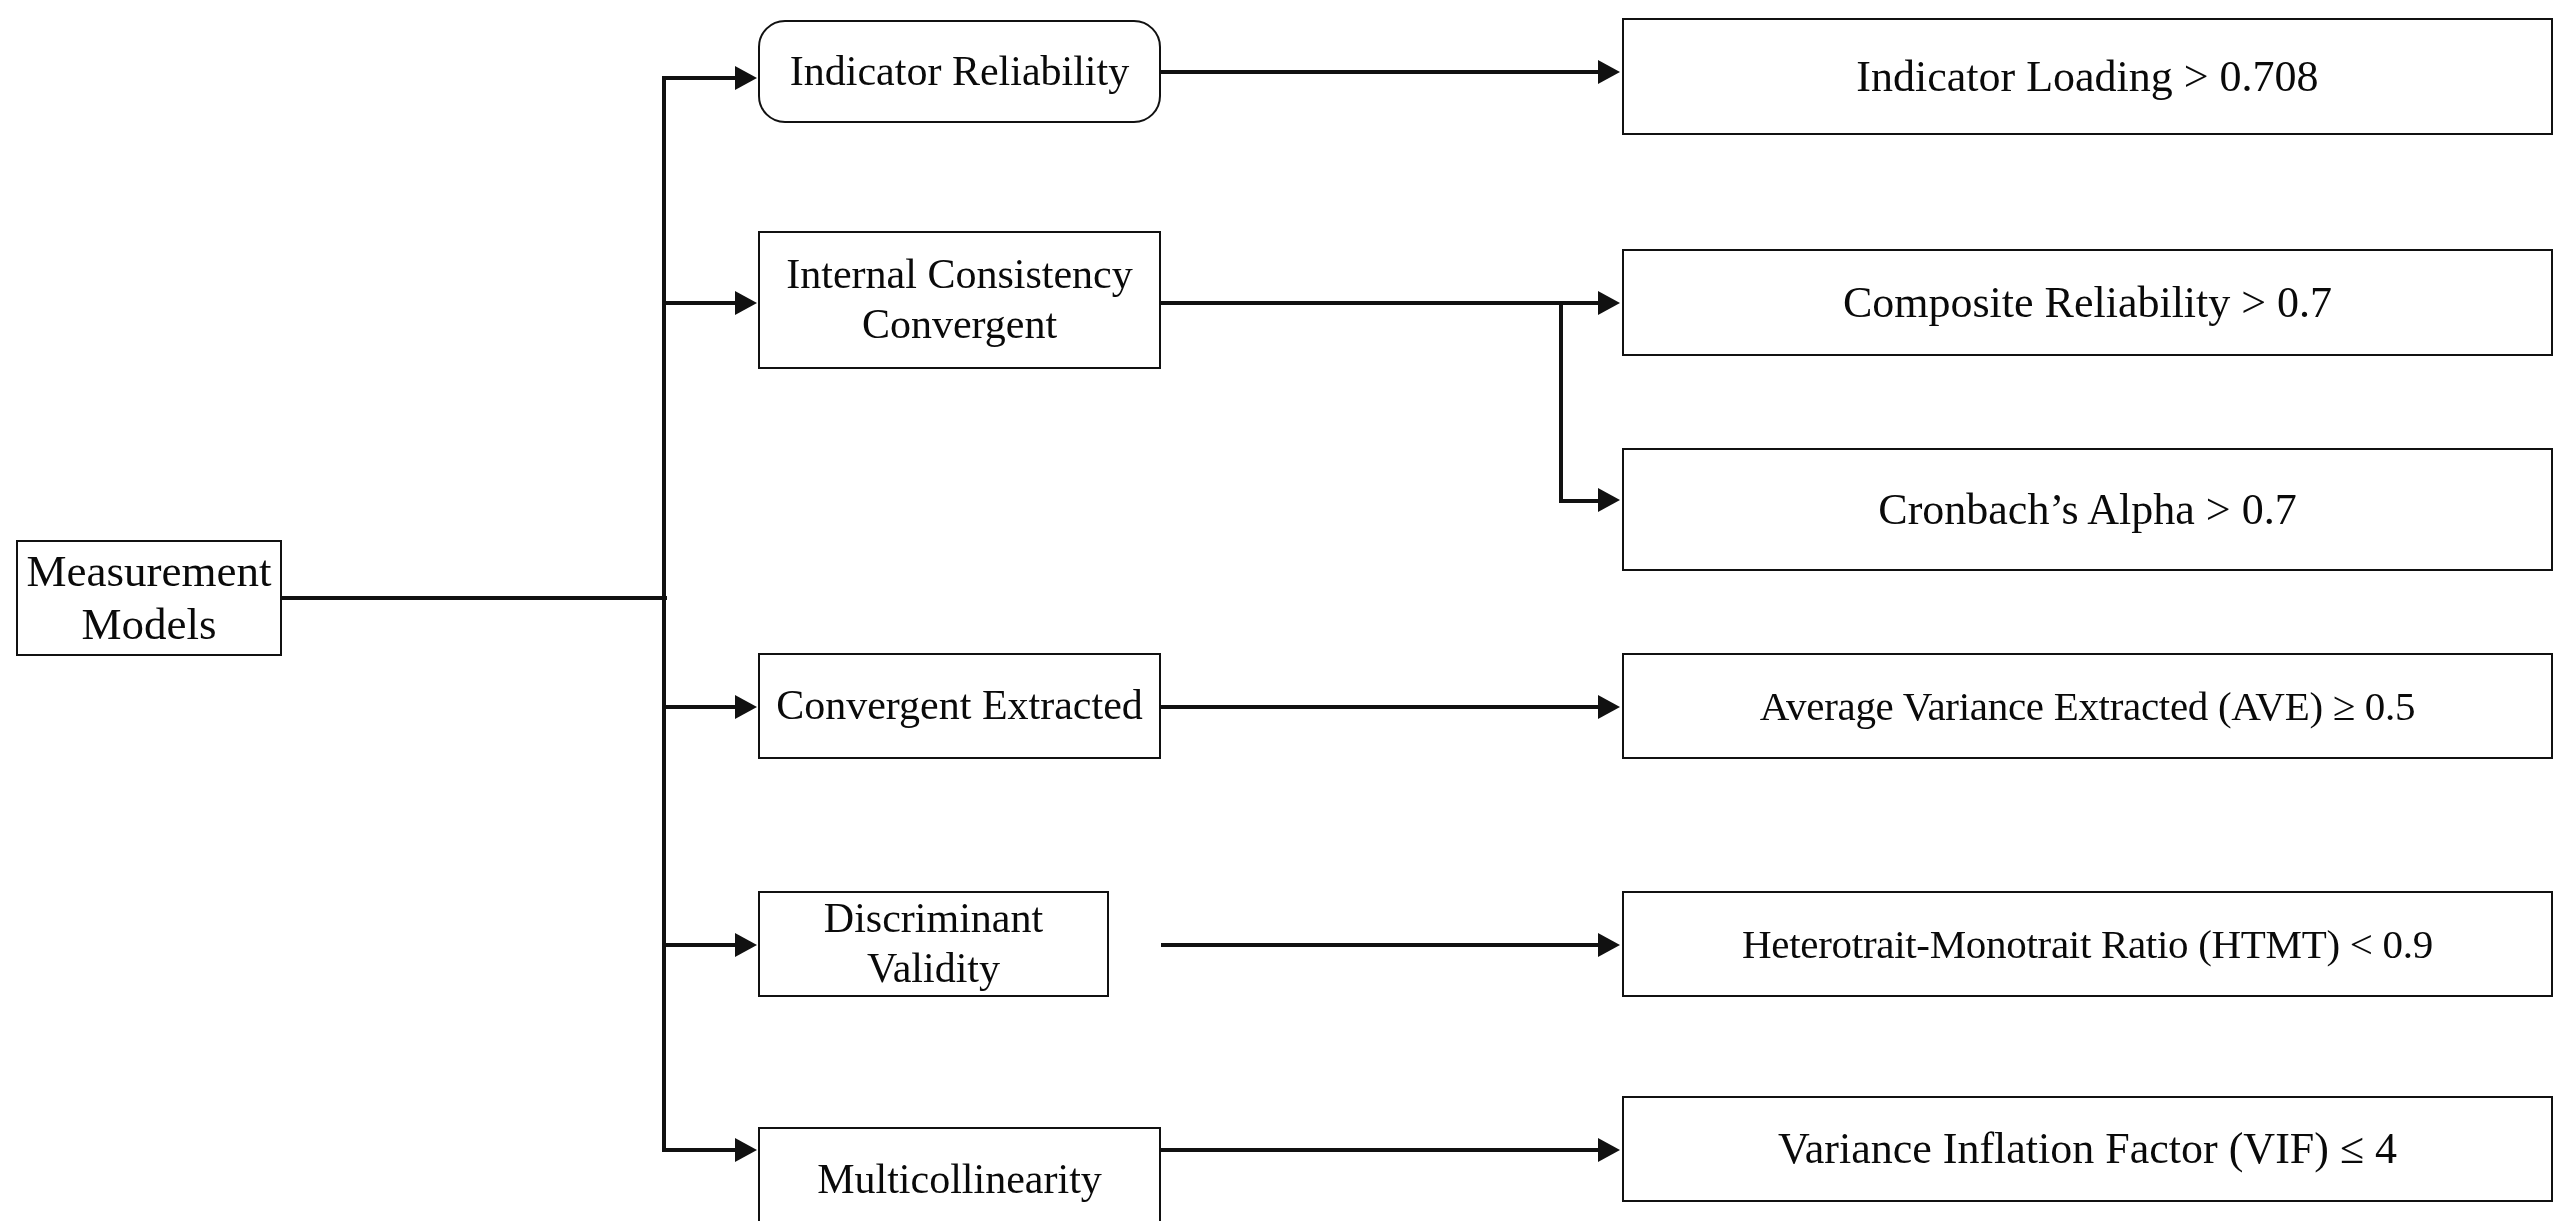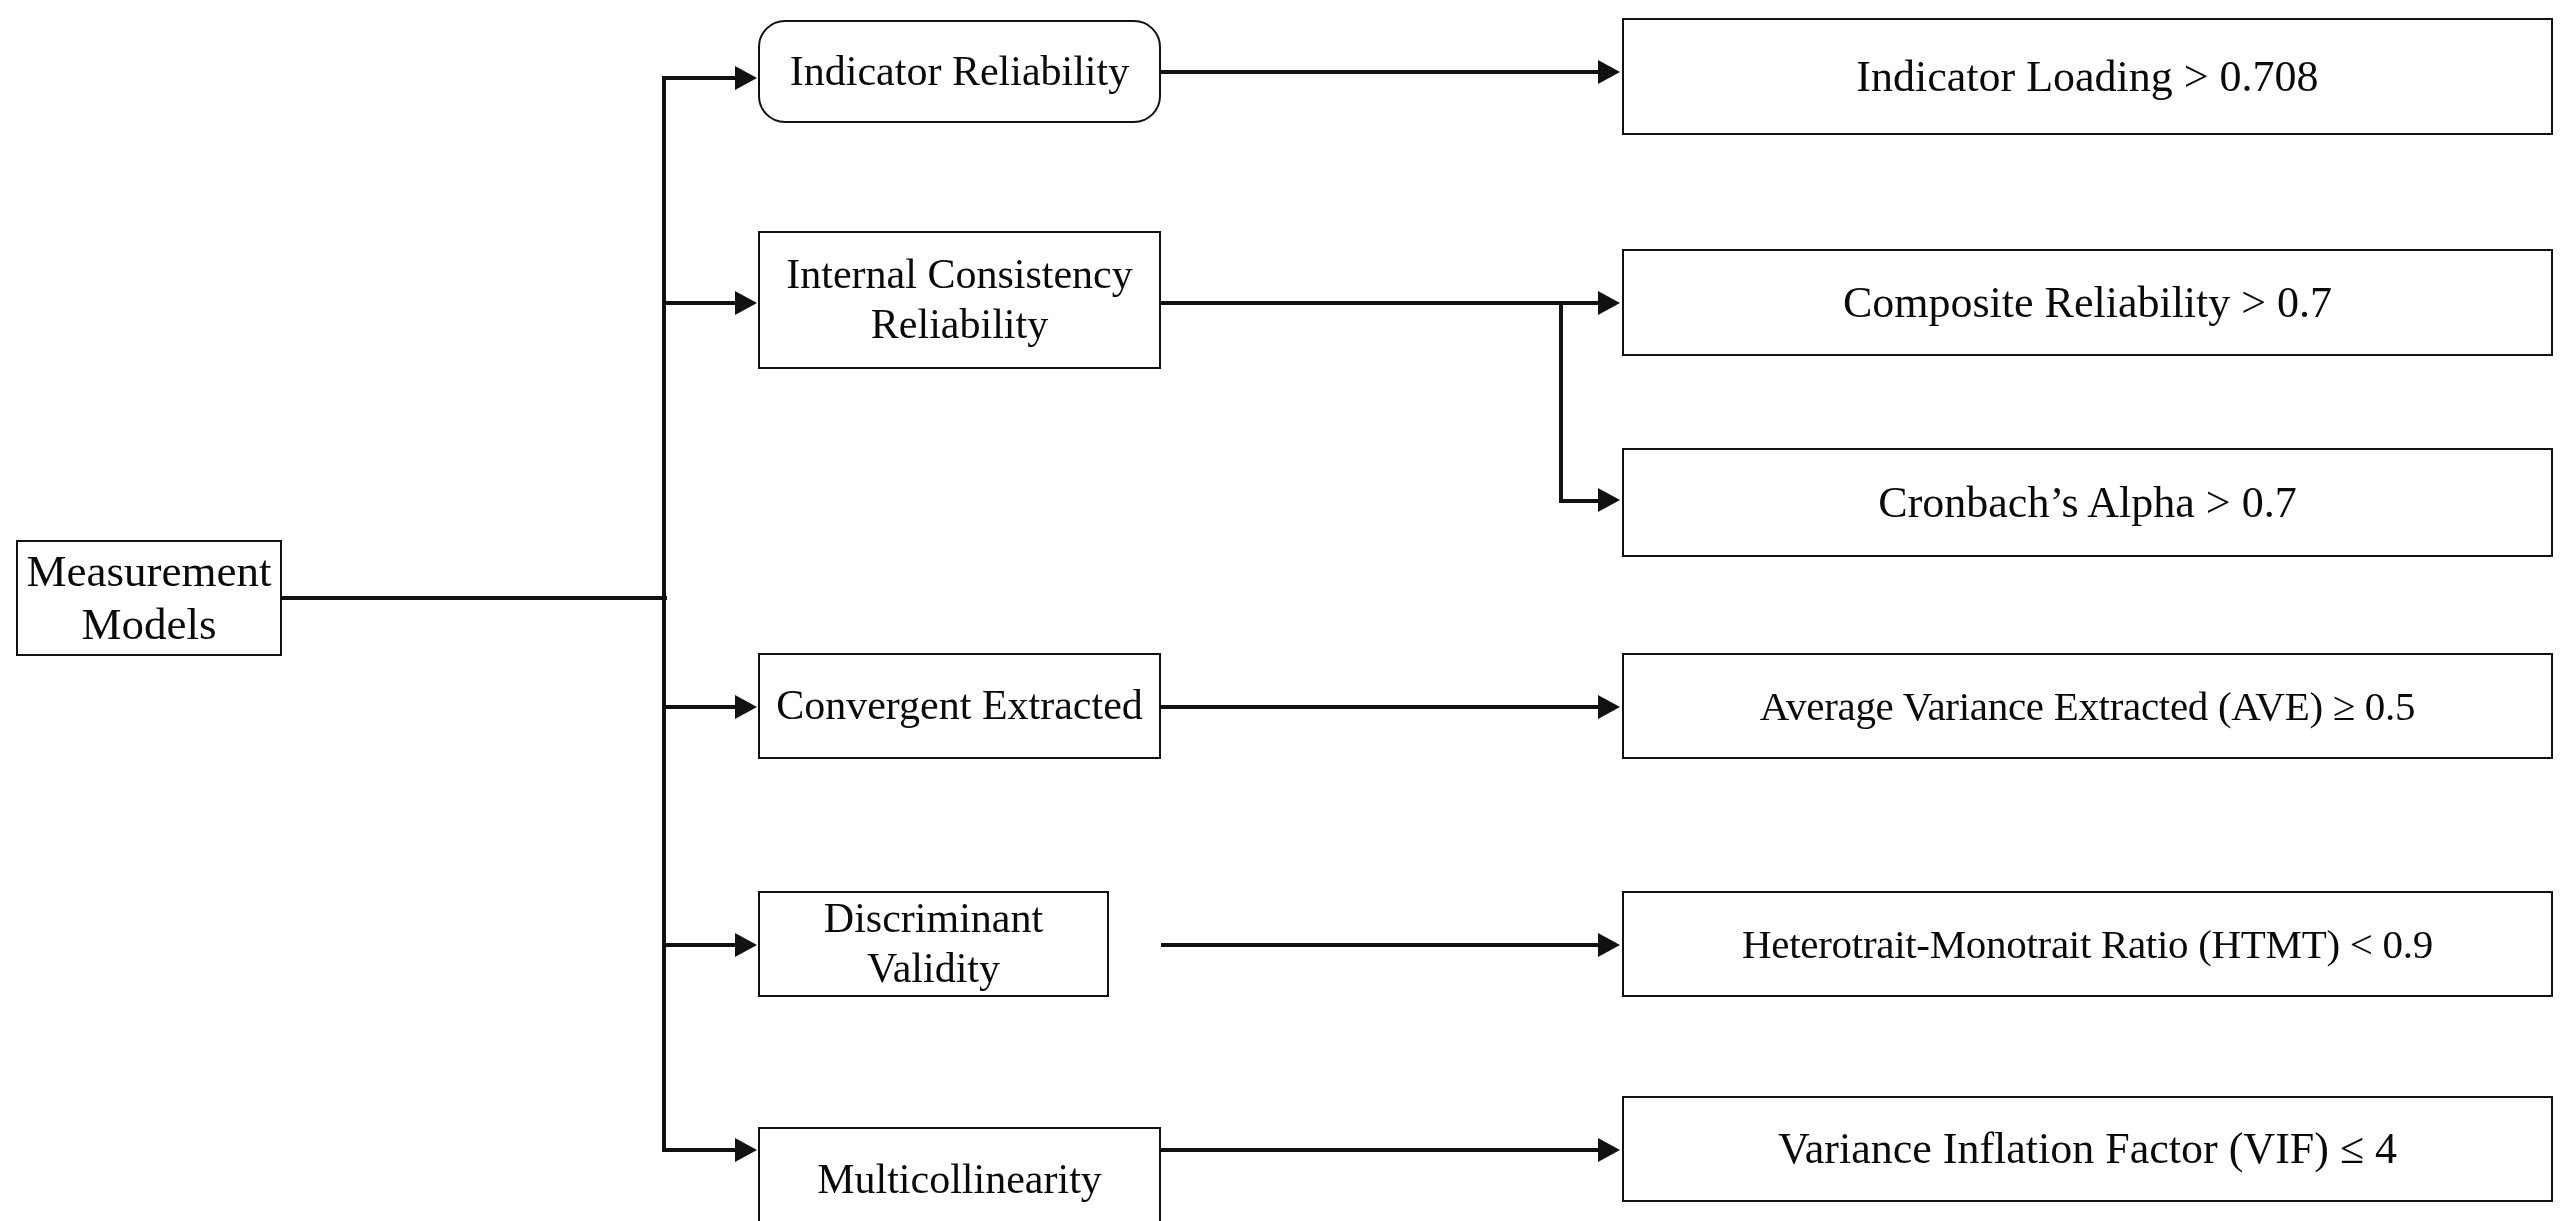--- a/index.html
+++ b/index.html
@@ -53,33 +53,33 @@
   <div class="arrowhead" style="left:735px; top:66px;"></div>
   <div class="node level1" style="left:758px; top:20.3px; width:403px; height:103px;border-radius:27px;">Indicator Reliability</div>
 
   <div class="hline" style="left:1161px; top:70px; width:439px;"></div>
   <div class="arrowhead" style="left:1598px; top:60px;"></div>
   <div class="node level2" style="left:1622px; top:18px; width:931px; height:117px;">Indicator Loading &gt; 0.708</div>
 
   <div class="hline" style="left:662px; top:301px; width:76px;"></div>
   <div class="arrowhead" style="left:735px; top:291px;"></div>
   <div class="node level1" style="left:758px; top:231px; width:403px; height:138px;">Internal Consistency
-Reliability</div>
+Convergent</div>
 
   <div class="hline" style="left:1161px; top:301px; width:403px;"></div>
 
   <div class="vline" style="left:1559px; top:301px; height:202px;"></div>
 
   <div class="hline" style="left:1559px; top:301px; width:41px;"></div>
   <div class="arrowhead" style="left:1598px; top:291px;"></div>
   <div class="node level2" style="left:1622px; top:249px; width:931px; height:107px;text-align:center;">Composite Reliability &gt; 0.7</div>
 
   <div class="hline" style="left:1559px; top:499px; width:41px;"></div>
   <div class="arrowhead" style="left:1598px; top:488px;"></div>
-  <div class="node level2" style="left:1622px; top:448px; width:931px; height:109px;">Cronbach’s Alpha &gt; 0.7</div>
+  <div class="node level2" style="left:1622px; top:448px; width:931px; height:123px;">Cronbach’s Alpha &gt; 0.7</div>
 
   <div class="hline" style="left:662px; top:705px; width:76px;"></div>
   <div class="arrowhead" style="left:735px; top:695px;"></div>
   <div class="node level1" style="left:758px; top:653px; width:403px; height:106px;">Convergent Extracted</div>
 
   <div class="hline" style="left:1161px; top:705px; width:439px;"></div>
   <div class="arrowhead" style="left:1598px; top:695px;"></div>
   <div class="node level2 tight" style="left:1622px; top:653px; width:931px; height:106px;">Average Variance Extracted (AVE) ≥ 0.5</div>
 
   <div class="hline" style="left:662px; top:943px; width:76px;"></div>

